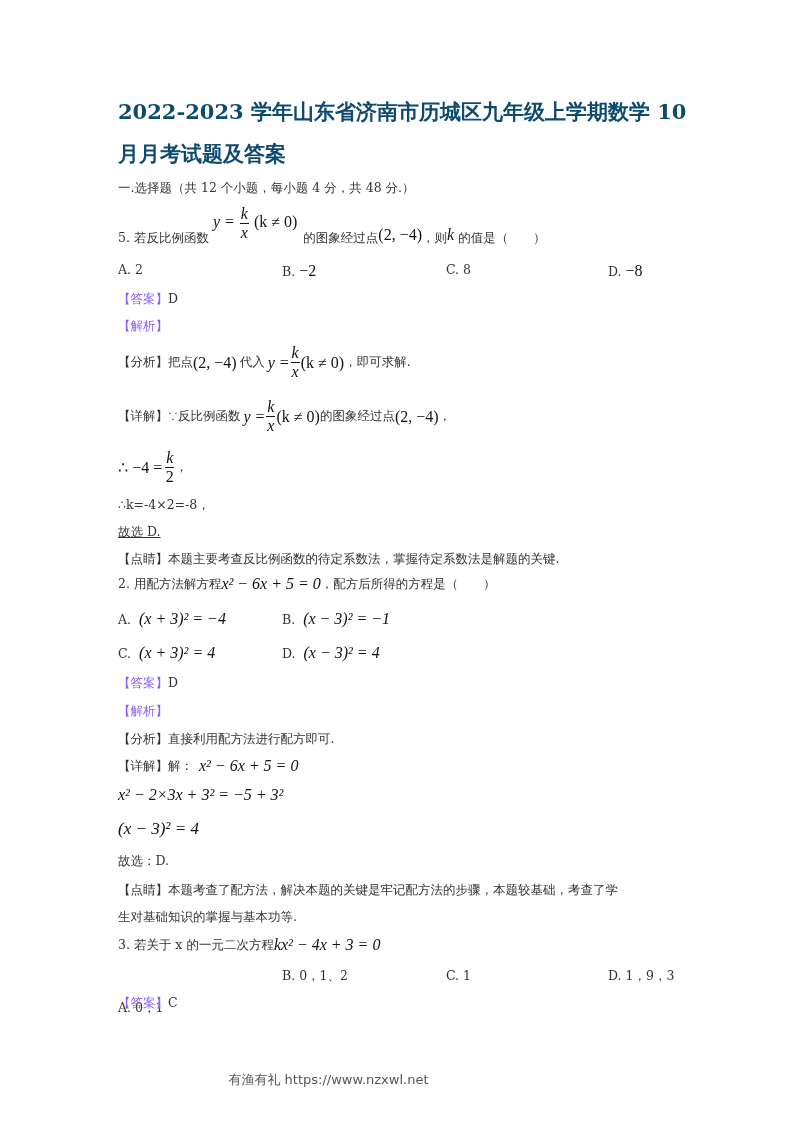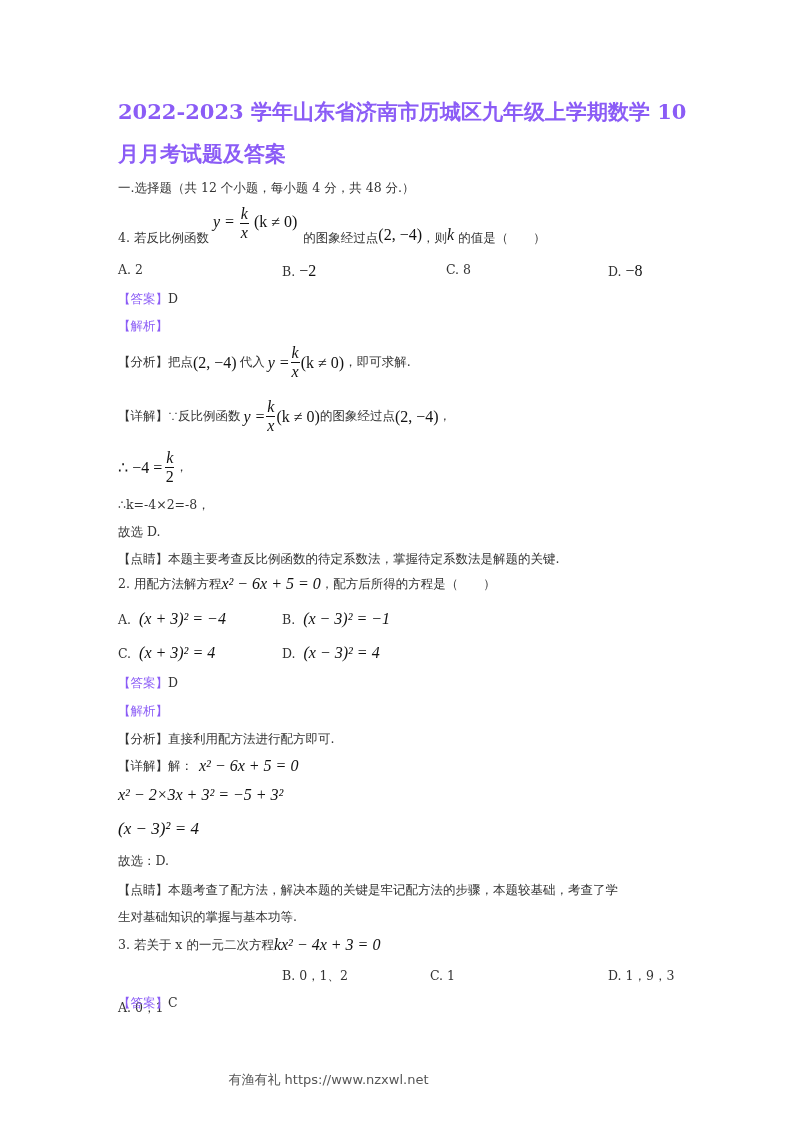--- a/index.html
+++ b/index.html
@@ -1,38 +1,38 @@
 <!DOCTYPE html>
 <html><head>
 <meta charset="utf-8">
 <style>
   html, body { margin: 0; padding: 0; background: #ffffff; }
   body { width: 793px; height: 1122px; position: relative; overflow: hidden;
          font-family: "DejaVu Serif", "Liberation Serif", serif; color: #222; }
   .abs { position: absolute; white-space: nowrap; }
-  .title { font-family: "DejaVu Serif", serif; font-weight: bold; font-size: 21px; color: #8b5cf6; left: 118px; }
+  .title { font-family: "DejaVu Serif", serif; font-weight: bold; font-size: 21px; color: #0c4a6e; left: 118px; }
   .txt { font-size: 12.5px; color: #333; }
   .math { font-family: "Liberation Serif", "DejaVu Serif", serif; font-size: 16px; color: #111; }
   .mi { font-style: italic; }
   .blue { color: #8b5cf6; }
   .frac { display: inline-flex; flex-direction: column; align-items: center; vertical-align: middle; line-height: 1; margin: 0 1px; }
   .frac .num { border-bottom: 1px solid #111; padding: 0 1px 1px; font-style: italic; }
   .frac .den { padding-top: 1px; font-style: italic; }
   .footer { font-family: "DejaVu Sans", sans-serif; font-size: 13px; color: #555; left: 0; width: 657px; text-align: center; }
 </style>
 </head>
 <body>
 
 <div class="abs title" style="top:98px;">2022-2023 学年山东省济南市历城区九年级上学期数学 10</div>
 <div class="abs title" style="top:140px;">月月考试题及答案</div>
 
 <div class="abs txt" style="left:118px; top:180px;">一.选择题（共 12 个小题，每小题 4 分，共 48 分.）</div>
 
 <div class="abs" style="left:118px; top:206px; height:44px; display:flex; align-items:flex-end;">
-  <span class="txt" style="margin-bottom:3px;">4.  若反比例函数</span>
+  <span class="txt" style="margin-bottom:3px;">5.  若反比例函数</span>
   <span class="math" style="margin-left:4px; align-self:flex-start;">
     <span class="mi">y =</span>
     <span class="frac">
         <span class="num">k</span>
         <span class="den">x</span>
       </span>
     <span>(k ≠ 0)</span>
   </span>
   <span class="txt" style="margin-bottom:3px; margin-left:6px;">的图象经过点</span>
   <span class="math" style="margin-bottom:6px;">(2, −4)</span>
@@ -82,21 +82,21 @@
 <div class="abs" style="left:118px; top:450px; display:flex; align-items:center;">
   <span class="math">∴ −4 =</span>
   <span class="math frac" style="margin-left:3px;">
       <span class="num">k</span>
       <span class="den" style="font-style:normal;">2</span>
     </span>
   <span class="txt">，</span>
 </div>
 
 <div class="abs txt" style="left:118px; top:497px;">∴k=-4×2=-8，</div>
-<div class="abs txt" style="left:118px; top:524px;">故选 D.</div>
+<div class="abs txt" style="left:118px; top:524px;text-decoration:underline;">故选 D.</div>
 <div class="abs txt" style="left:118px; top:551px;"><span>【点睛】</span><span>本题主要考查反比例函数的待定系数法，掌握待定系数法是解题的关键.</span></div>
 
 <div class="abs" style="left:118px; top:575px; display:flex; align-items:center;">
   <span class="txt">2.  用配方法解方程</span>
   <span class="math mi">x² − 6x + 5 = 0</span>
   <span class="txt">，配方后所得的方程是（　　）</span>
 </div>
 <div class="abs txt" style="left:118px; top:610px;"><span>A.</span>&nbsp; <span class="math mi">(x + 3)² = −4</span></div>
 <div class="abs txt" style="left:282px; top:610px;"><span>B.</span>&nbsp; <span class="math mi">(x − 3)² = −1</span></div>
 <div class="abs txt" style="left:118px; top:644px;"><span>C.</span>&nbsp; <span class="math mi">(x + 3)² = 4</span></div>
@@ -116,18 +116,18 @@
 <div class="abs txt" style="left:118px; top:882px;"><span>【点睛】</span><span>本题考查了配方法，解决本题的关键是牢记配方法的步骤，本题较基础，考查了学</span></div>
 <div class="abs txt" style="left:118px; top:909px;">生对基础知识的掌握与基本功等.</div>
 
 <div class="abs" style="left:118px; top:936px; display:flex; align-items:center;">
   <span class="txt">3.  若关于 x 的一元二次方程</span>
   <span class="math mi">kx² − 4x + 3 = 0</span>
 </div>
 <div class="abs" style="top:968px; left:118px; width:560px;">
   <span class="abs txt" style="left:0;margin-top:32px;"><span>A.</span> <span>0，1</span></span>
   <span class="abs txt" style="left:164px;"><span>B.</span> <span>0，1、2</span></span>
-  <span class="abs txt" style="left:312px;"><span>C.</span> <span>1</span></span>
+  <span class="abs txt" style="left:328px;"><span>C.</span> <span>1</span></span>
   <span class="abs txt" style="left:490px;"><span>D.</span> <span>1，9，3</span></span>
 </div>
 <div class="abs txt" style="left:118px; top:995px;"><span class="blue">【答案】</span><span>C</span></div>
 
 <div class="abs footer" style="top:1071px;">有渔有礼 https://www.nzxwl.net</div>
 
 </body></html>

